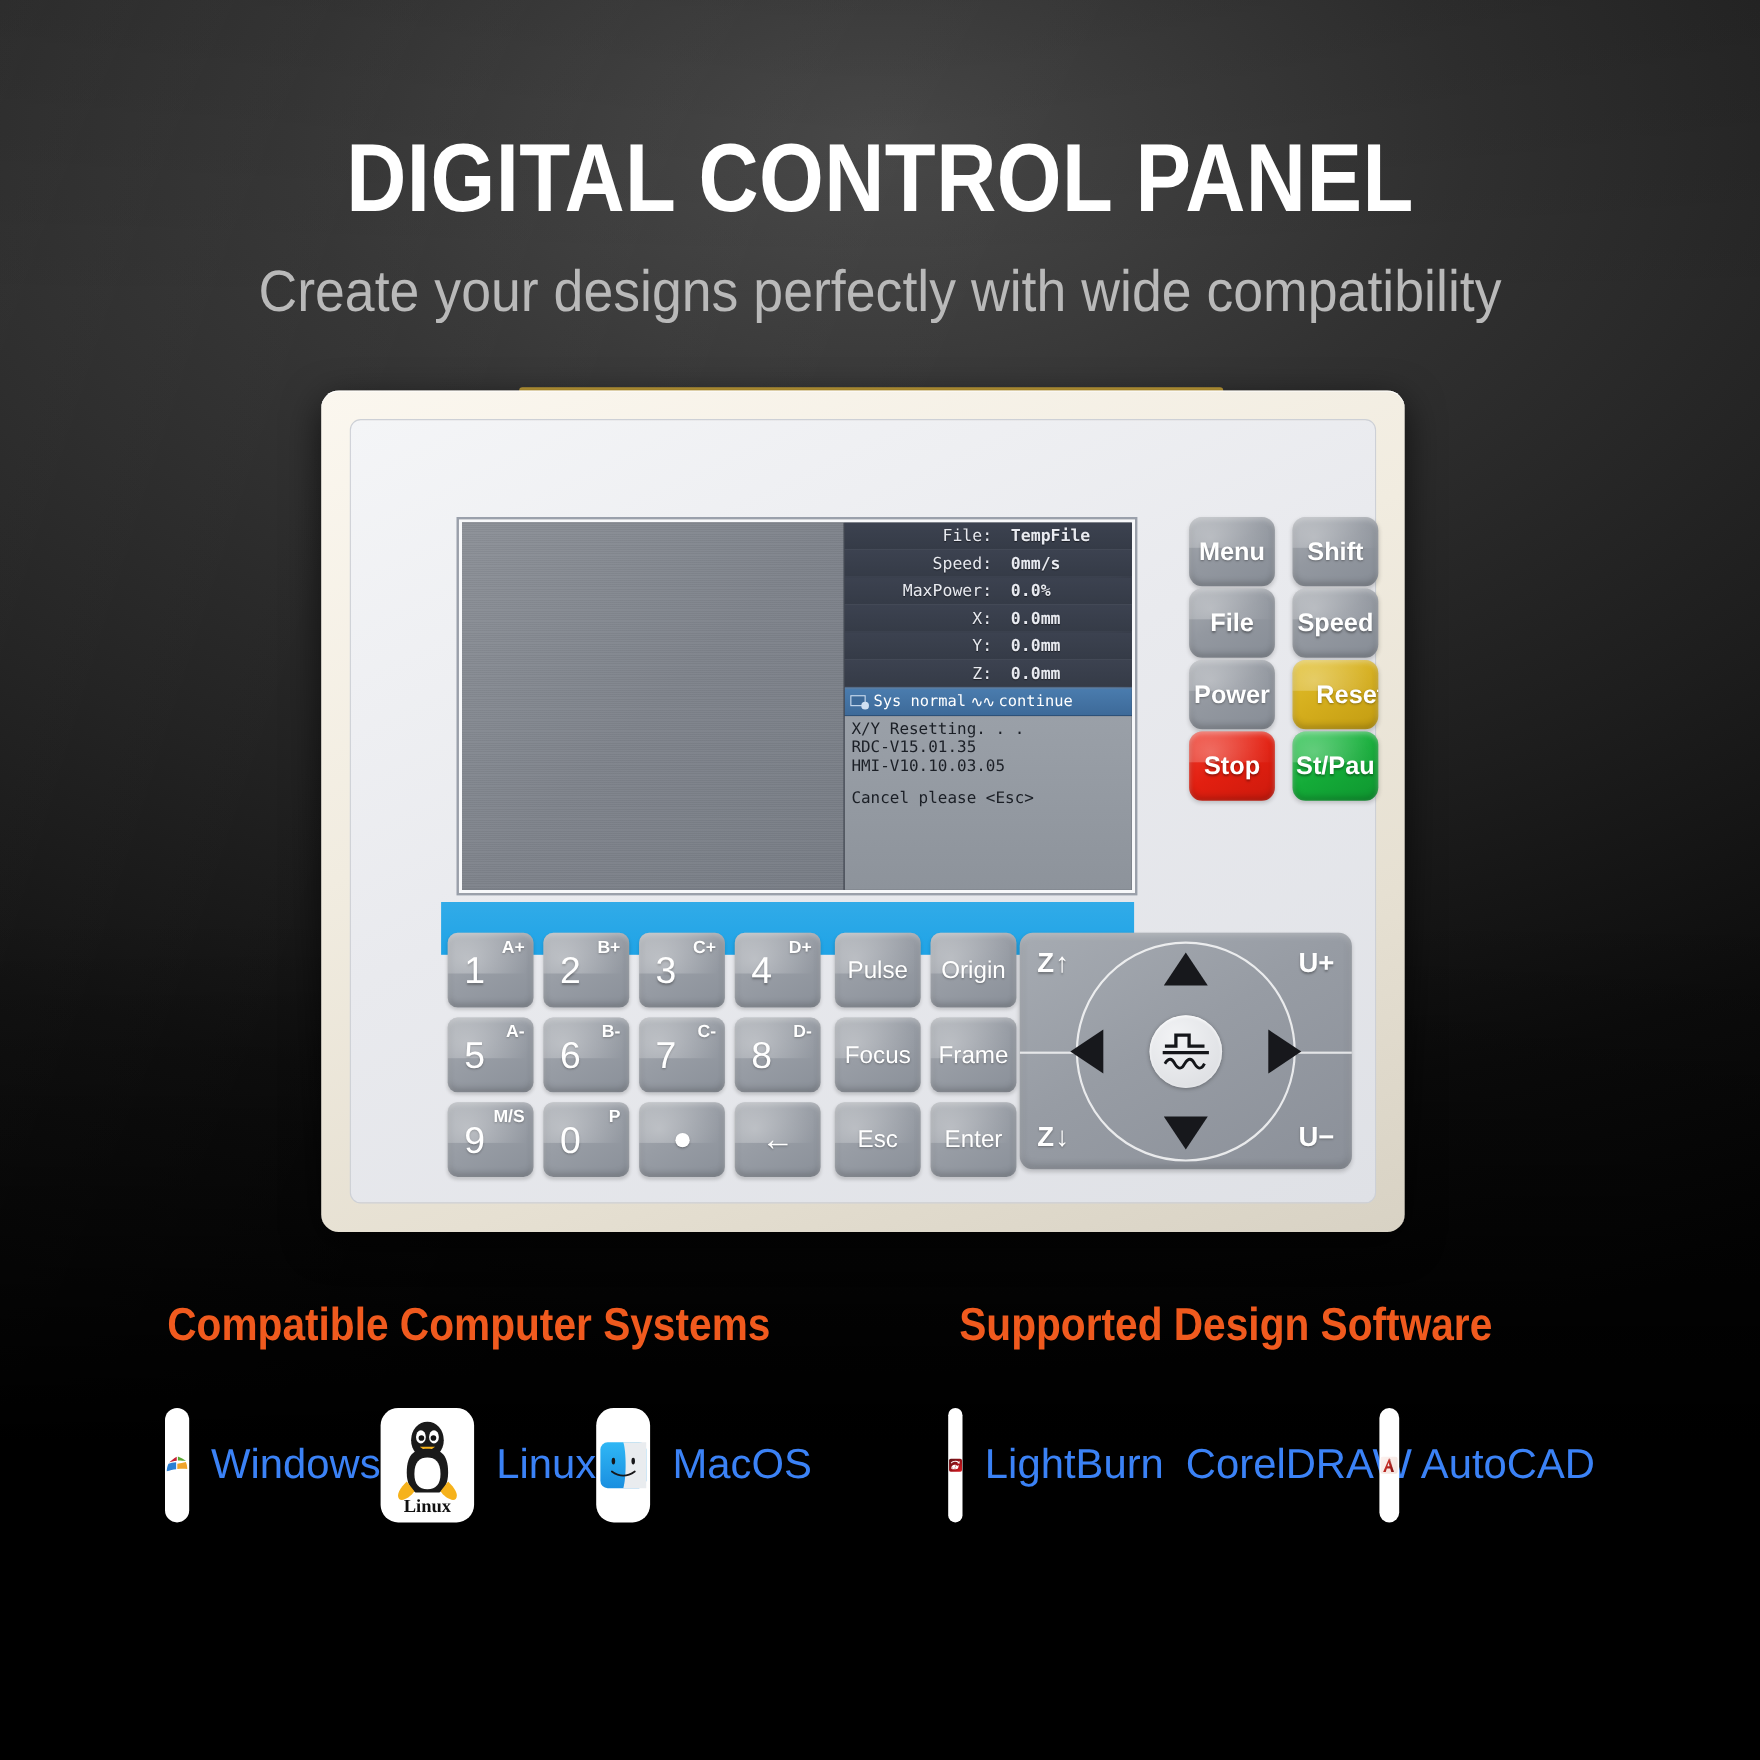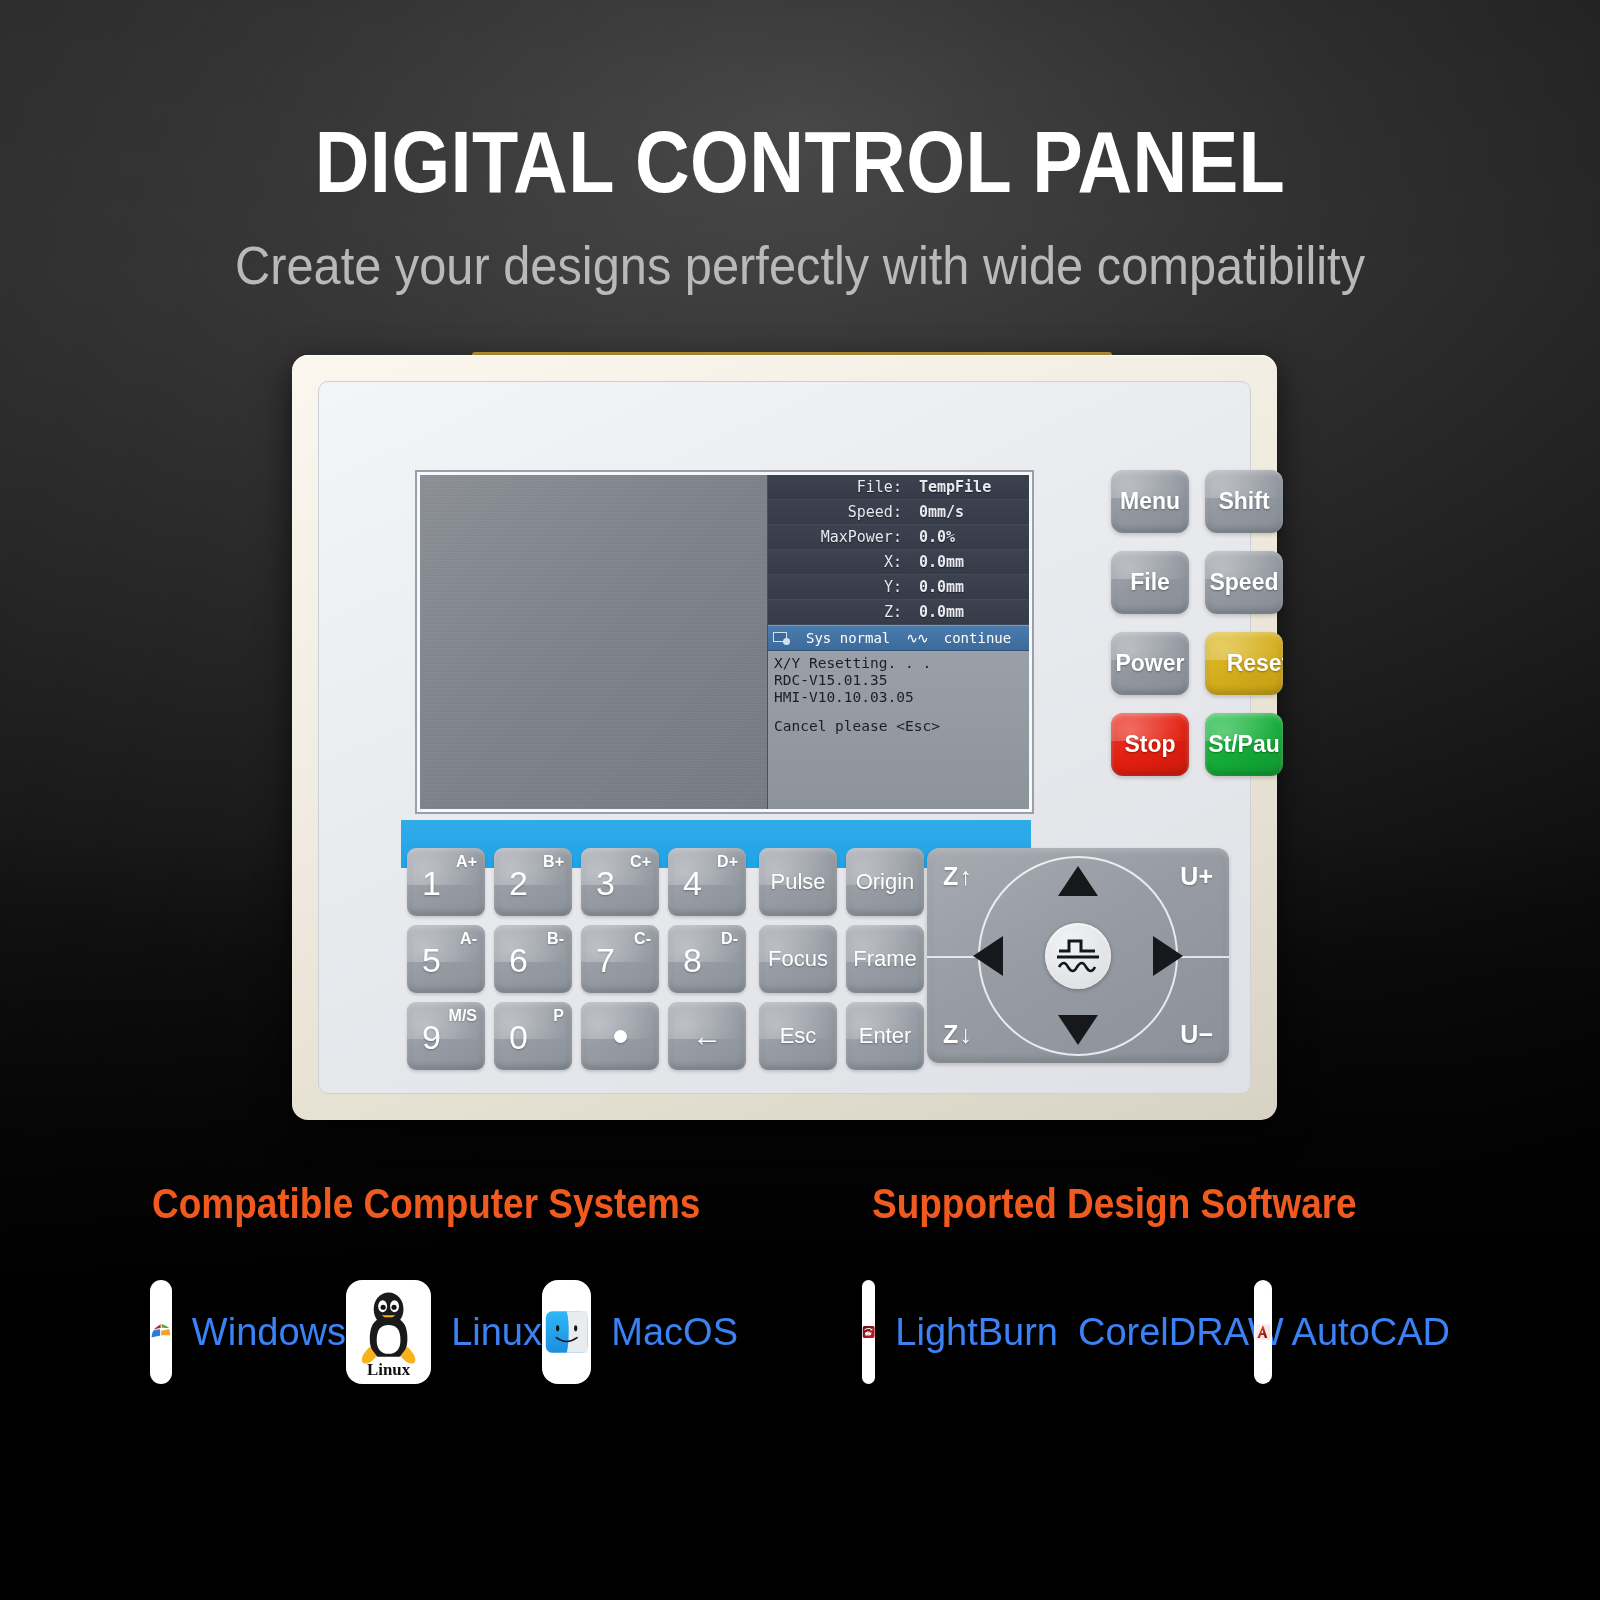--- a/index.html
+++ b/index.html
@@ -114,21 +114,21 @@
   .lcd-field .v { width: 46%; text-align: left; padding-left: 10px; font-weight: bold; }
 
   .lcd-status {
     height: 26px;
     background: linear-gradient(180deg, #4a7cae, #3d6a99);
     display: flex; align-items: center;
     padding-left: 5px;
     font-family: "DejaVu Sans Mono", "Liberation Mono", monospace;
     font-size: 14px;
     color: #ffffff;
-    gap: 16px;
+    gap: 4px;
     border-top: 1px solid #6d9ac9;
     border-bottom: 1px solid #2d5179;
     white-space: nowrap;
     overflow: hidden;
   }
   .mon-icon { width: 17px; height: 13px; position: relative; flex: none; }
   .mon-icon .scr { position: absolute; left:0; top:0; width: 14px; height: 10px; border: 1.5px solid #cfe0f2; background: #3d6a99; }
   .mon-icon .chk { position: absolute; right: 0; bottom: 0px; width: 7px; height: 7px; border-radius: 50%; background: #cfe0f2; }
   .wave-sm { letter-spacing: -1px; }
 
@@ -167,25 +167,25 @@
   .blue-strip {
     position: absolute;
     left: 82px; top: 438px;
     width: 630px; height: 48px;
     background: linear-gradient(180deg, #31abe8, #1fa3e6);
   }
 
   
   .rkeys {
     position: absolute;
-    left: 792px; top: 88px;
+    left: 762px; top: 88px;
     display: grid;
     grid-template-columns: repeat(2, 78px);
     grid-auto-rows: 63px;
-    gap: 18px 16px;
+    gap: 2px 16px;
   }
   .rkey {
     border-radius: 12px;
     display: flex; align-items: center; justify-content: center;
     font-size: 23px; font-weight: 600;
     color: #ffffff;
     text-shadow: 0 1px 2px rgba(0,0,0,0.35);
     background: linear-gradient(150deg, #a9adb3 0%, #9398a0 45%, #878d96 100%);
     box-shadow: inset 0 2px 5px rgba(255,255,255,0.35), inset 0 -3px 7px rgba(0,0,0,0.22), 0 2px 4px rgba(0,0,0,0.18);
     position: relative; overflow: hidden;

